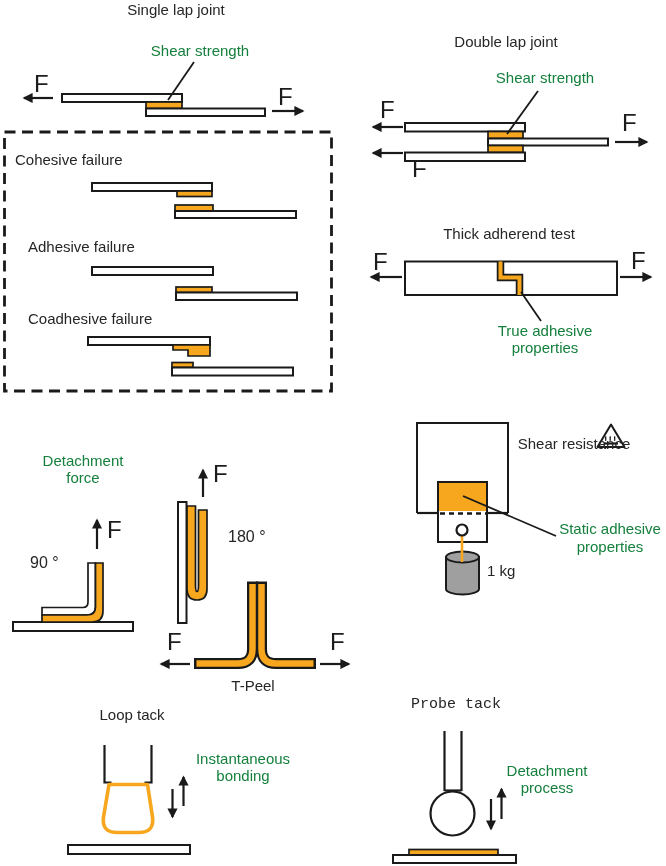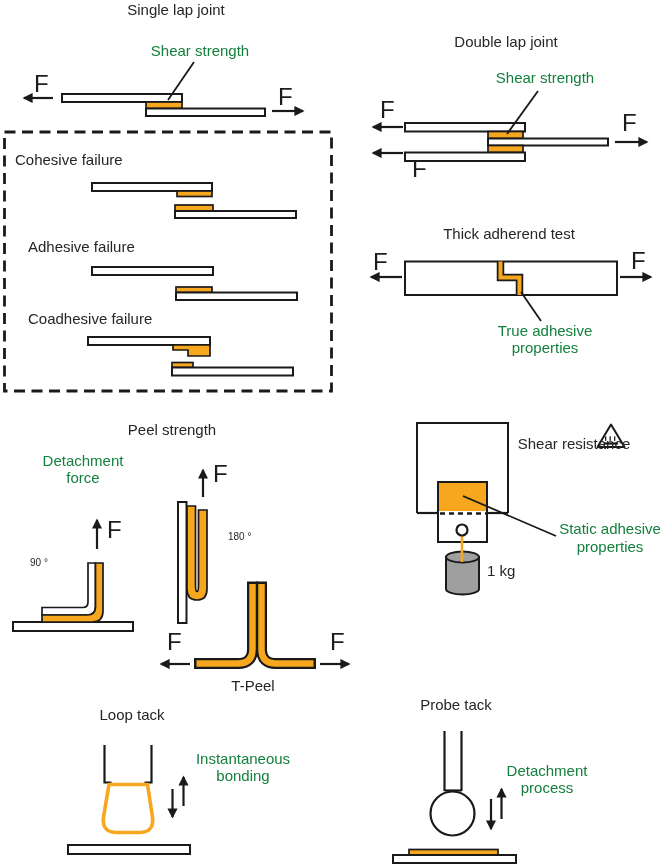--- a/index.html
+++ b/index.html
@@ -3,21 +3,21 @@
 <meta charset="utf-8">
 <style>
   html,body{margin:0;padding:0;background:#fff;}
   .canvas{position:relative;width:666px;height:866px;background:#fff;
           font-family:"Liberation Sans",sans-serif;overflow:hidden;}
   .canvas svg{position:absolute;left:0;top:0;}
   .lbl{position:absolute;font-size:15px;line-height:17px;color:#262626;text-align:center;white-space:nowrap;}
   .lbl.leftal{text-align:left;}
   .orange{color:#15803d;}
   .f{font-size:24px;line-height:24px;color:#1c1c1c;}
-  .small{font-size:10px;line-height:15px;}
+  .small{font-size:16px;line-height:15px;}
   .saft{line-height:20px;}
   .bar{fill:#fff;stroke:#1a1a1a;stroke-width:2;}
   .adh{fill:#F6A71E;stroke:#1a1a1a;stroke-width:1.7;}
   .arrow{stroke:#1a1a1a;stroke-width:2.2;fill:none;marker-end:url(#ah);}
   .ptr{stroke:#1a1a1a;stroke-width:1.8;fill:none;}
   .thin{stroke:#1a1a1a;stroke-width:2.2;fill:none;}
   .dashedbox{fill:none;stroke:#1a1a1a;stroke-width:2.8;stroke-dasharray:11 6.5;}
 </style>
 </head>
 <body>
@@ -163,21 +163,20 @@
   <div class="lbl leftal" style="left:28px;top:310px;">Coadhesive failure</div>
 
   <div class="lbl" style="left:429px;top:225px;width:160px;">Thick adherend test</div>
   <div class="lbl f" style="left:373px;top:250px;">F</div>
   <div class="lbl f" style="left:631px;top:249px;">F</div>
   <div class="lbl orange" style="left:485px;top:322px;width:120px;">
     <div>True adhesive</div>
     <div>properties</div>
   </div>
 
-  <div class="lbl" style="left:92px;top:421px;width:160px;">Peel strength</div>
   <div class="lbl orange" style="left:33px;top:452px;width:100px;">
     <div>Detachment</div>
     <div>force</div>
   </div>
   <div class="lbl f" style="left:107px;top:518px;">F</div>
   <div class="lbl small leftal" style="left:30px;top:555px;">90 °</div>
   <div class="lbl f" style="left:213px;top:462px;">F</div>
   <div class="lbl small leftal" style="left:228px;top:529px;">180 °</div>
   <div class="lbl f" style="left:167px;top:630px;">F</div>
   <div class="lbl f" style="left:330px;top:630px;">F</div>
@@ -191,19 +190,19 @@
     <div>properties</div>
   </div>
   <div class="lbl leftal" style="left:487px;top:562px;">1 kg</div>
 
   <div class="lbl" style="left:72px;top:706px;width:120px;">Loop tack</div>
   <div class="lbl orange" style="left:193px;top:750px;width:100px;">
     <div>Instantaneous</div>
     <div>bonding</div>
   </div>
 
-  <div class="lbl" style="left:396px;top:696px;width:120px;">Probe tack</div>
+  <div class="lbl" style="left:396px;top:696px;width:120px;font-family:Liberation Mono, monospace;">Probe tack</div>
   <div class="lbl orange" style="left:497px;top:762px;width:100px;">
     <div>Detachment</div>
     <div>process</div>
   </div>
 
 </div>
 
 </body></html>

